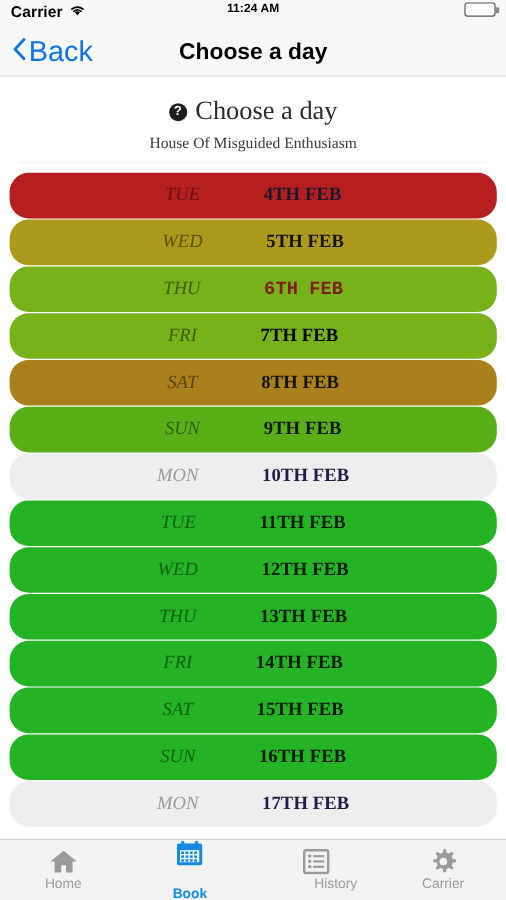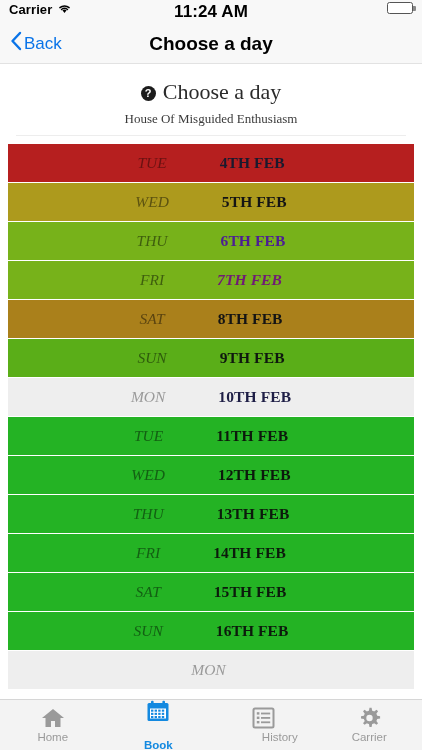--- a/index.html
+++ b/index.html
@@ -14,21 +14,21 @@
   
   .statusbar {
     height:24px; flex:0 0 24px;
     background:#f8f8f8;
     display:flex; align-items:flex-start;
     padding:2px 9px;
     font-size:13px; font-weight:bold; color:#000;
     letter-spacing:0.1px;
   }
   .sb-left { display:flex; align-items:center; gap:5px; flex:1; }
-  .sb-center { flex:0 0 auto; font-size:17px; font-weight:bold; }
+  .sb-center { flex:0 0 auto; font-size:10px; font-weight:bold; }
   .sb-right { flex:1; display:flex; justify-content:flex-end; align-items:center; }
   .wifi { display:block; }
   .battery {
     position:relative; width:26px; height:12px;
     border:1.3px solid #555; border-radius:2.5px;
     padding:1.4px; background:#fff;
   }
   .battery::after {
     content:""; position:absolute; right:-3.6px; top:3.4px;
     width:2.2px; height:4.4px; background:#888; border-radius:0 1px 1px 0;
@@ -39,21 +39,21 @@
   .navbar {
     flex:0 0 40px; height:40px;
     background:#f8f8f8;
     border-bottom:1px solid #e2e2e2;
     display:flex; align-items:center;
     position:relative;
   }
   .back-btn {
     display:flex; align-items:center; gap:2px;
     padding-left:10px; color:#0a74e8;
-    font-size:17px; cursor:pointer; z-index:2;
+    font-size:24px; cursor:pointer; z-index:2;
   }
   .chev { display:block; }
   .nav-title {
     position:absolute; left:0; right:0; text-align:center;
     font-size:19px; font-weight:bold; color:#000;
   }
 
   
   .page-head { padding:16px 16px 0; text-align:center; background:#fff; flex:0 0 auto; }
   .page-title {
@@ -85,20 +85,21 @@
     display:flex; flex-direction:column;
     gap:1px;
   }
   .day-row {
     flex:0 0 38px; height:38px;
     display:flex; align-items:center; justify-content:center;
     font-family:"Liberation Serif", serif;
     font-size:15.5px;
     cursor:pointer;
     white-space:nowrap;
+    border-radius:16px;
   }
   .day-abbr { font-style:italic; font-weight:normal; margin-right:5px; }
   .day-date { font-weight:bold; letter-spacing:0.1px;margin-left:48px; }
 
   
   .tabbar {
     flex:0 0 51px; height:51px;
     background:#f3f3f3;
     border-top:1px solid #d6d6d6;
     display:flex;
@@ -163,25 +164,25 @@
       <div class="day-row" style="background: rgb(182, 31, 31);">
         <span class="day-abbr" style="color: rgb(107, 18, 18);">TUE</span>
         <span class="day-date" style="color: rgb(26, 26, 46);">4TH FEB</span>
       </div>
       <div class="day-row" style="background: rgb(173, 154, 29);">
         <span class="day-abbr" style="color: rgb(93, 83, 16);">WED</span>
         <span class="day-date" style="color: rgb(20, 20, 20);">5TH FEB</span>
       </div>
       <div class="day-row" style="background: rgb(119, 178, 26);">
         <span class="day-abbr" style="color: rgb(63, 95, 14);">THU</span>
-        <span class="day-date" style="color: #4c1d95;">6TH FEB</span>
+        <span class="day-date" style="color: #7f1d1d; font-family: Liberation Mono, monospace;">6TH FEB</span>
       </div>
       <div class="day-row" style="background: rgb(119, 178, 26);">
         <span class="day-abbr" style="color: rgb(63, 95, 14);">FRI</span>
-        <span class="day-date" style="color: #701a75; font-style: italic;">7TH FEB</span>
+        <span class="day-date" style="color: #000000;">7TH FEB</span>
       </div>
       <div class="day-row" style="background: rgb(170, 128, 27);">
         <span class="day-abbr" style="color: rgb(91, 68, 16);">SAT</span>
         <span class="day-date" style="color: rgb(20, 20, 20);">8TH FEB</span>
       </div>
       <div class="day-row" style="background: rgb(90, 174, 24);">
         <span class="day-abbr" style="color: rgb(47, 92, 13);">SUN</span>
         <span class="day-date" style="color: rgb(15, 24, 15);">9TH FEB</span>
       </div>
       <div class="day-row" style="background: rgb(238, 238, 238);">
@@ -207,20 +208,21 @@
       <div class="day-row" style="background: rgb(36, 179, 36);">
         <span class="day-abbr" style="color: rgb(19, 96, 19);">SAT</span>
         <span class="day-date" style="color: rgb(12, 26, 12);">15TH FEB</span>
       </div>
       <div class="day-row" style="background: rgb(36, 179, 36);">
         <span class="day-abbr" style="color: rgb(19, 96, 19);">SUN</span>
         <span class="day-date" style="color: rgb(12, 26, 12);">16TH FEB</span>
       </div>
       <div class="day-row" style="background: rgb(238, 238, 238);">
         <span class="day-abbr" style="color: rgb(154, 154, 154);">MON</span>
+        <span class="day-date" style="color: rgb(30, 30, 70);">17TH FEB</span>
       </div>
     </div>
 
   <div class="tabbar" id="tabbar">
       <div class="tab">
         <span>
           <svg class="tab-ico" width="24" height="22" viewBox="0 0 24 22">
             <path d="M12 2 L23 11 H19.5 V20 H14 V14 H10 V20 H4.5 V11 H1 Z" fill="#9a9a9a"></path>
           </svg>
         </span>

